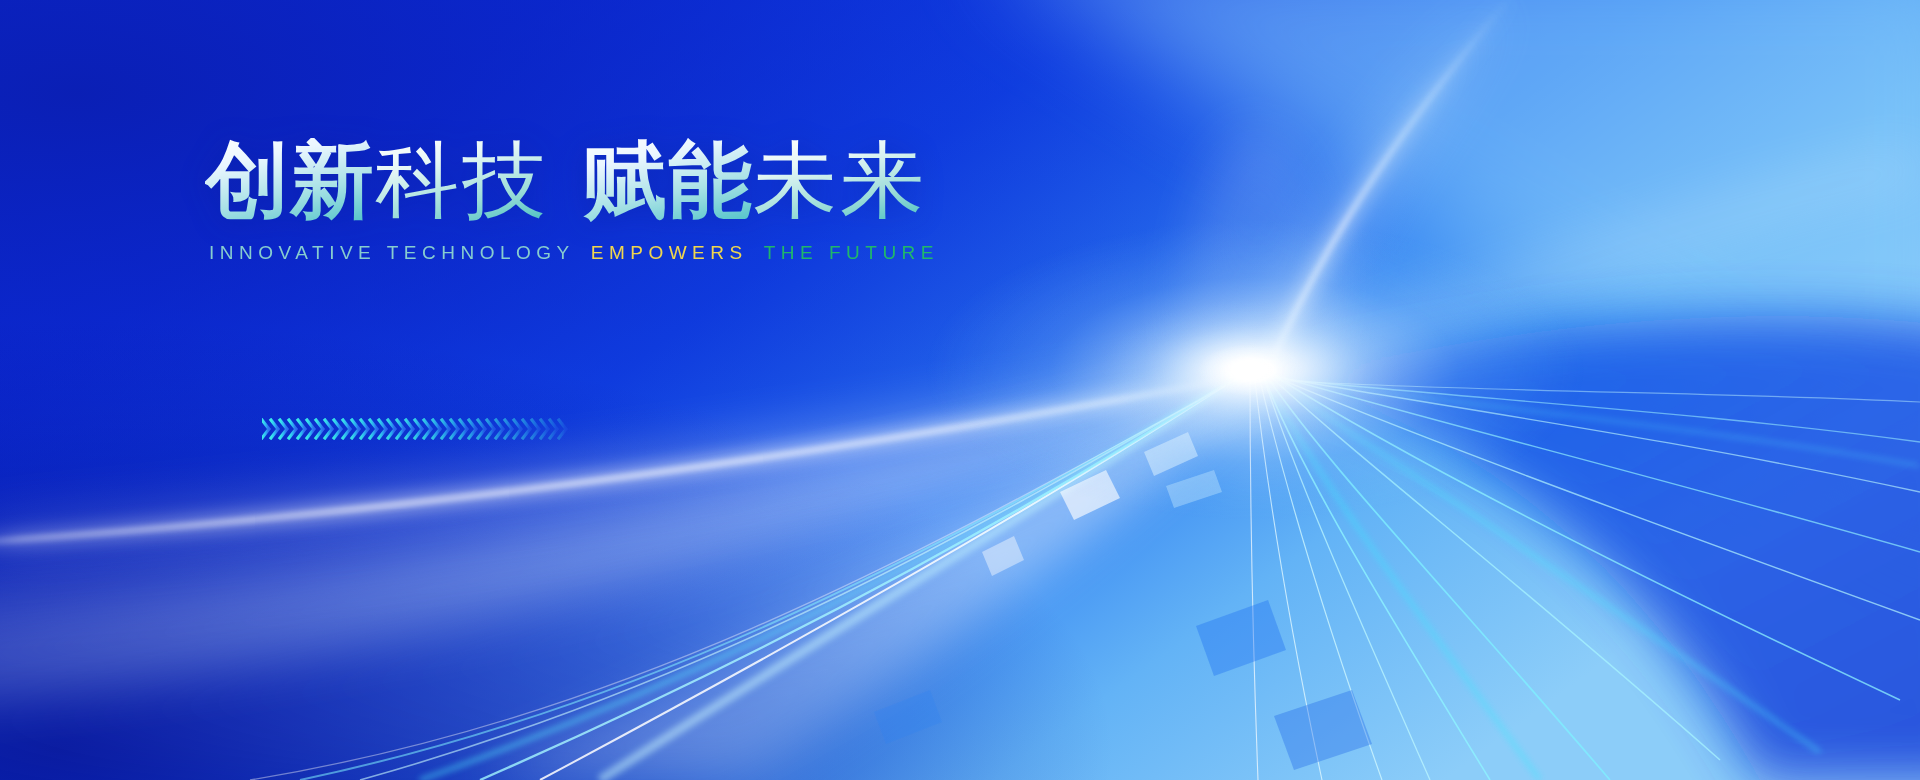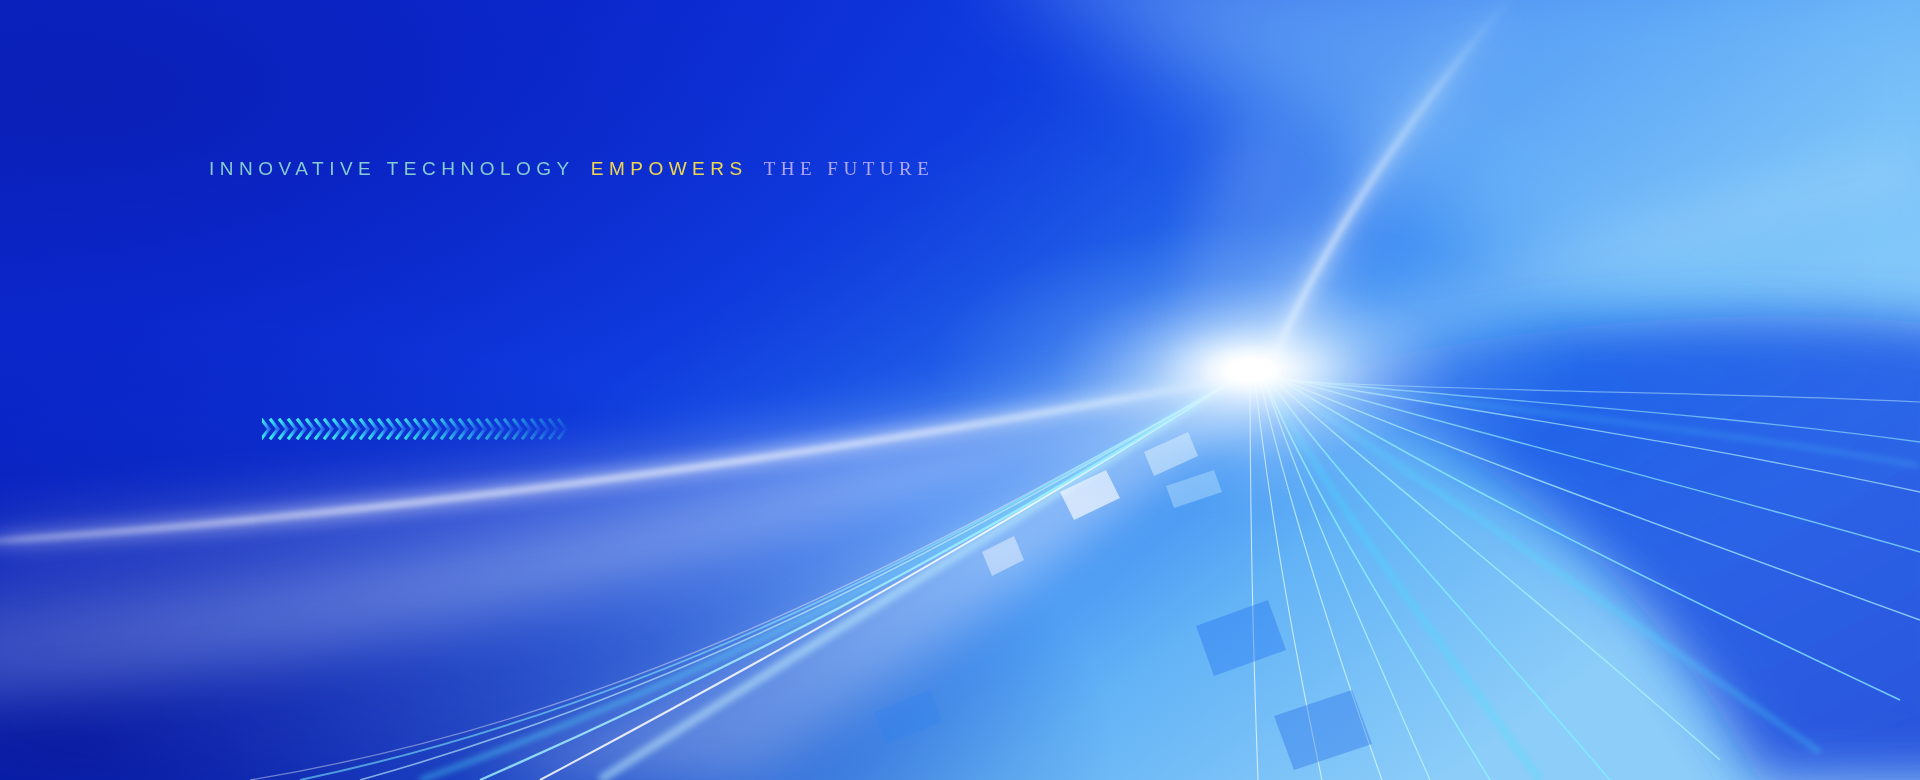--- a/index.html
+++ b/index.html
@@ -49,21 +49,21 @@
     margin:20px 0 16px 4px;
     font-size:19px;
     font-weight:400;
     letter-spacing:5.5px;
     white-space:pre;
     display:flex;
     align-items:center;
   }
   .sub-a{color:#8fd6cf;opacity:.95;}
   .sub-b{color:#fde047;opacity:.95;}
-  .sub-c{color:#c4b5fd;opacity:.9;font-family:Liberation Serif, serif;}
+  .sub-c{color:#22c55e;opacity:.9;}
   .sub-gap{display:inline-block;width:16px;}
 
   
   .arrows{
     position:absolute;
     left:262px;top:414px;
     z-index:40;
     display:block;
   }
 </style>
@@ -257,20 +257,27 @@
       <ellipse cx="1249" cy="370" rx="18" ry="10" fill="#ffffff"></ellipse>
 
       <ellipse cx="1258" cy="300" rx="70" ry="170" fill="#ffffff" opacity="0.14" filter="url(#blurLg)"></ellipse>
 
       <rect x="0" y="0" width="1920" height="780" fill="none"></rect>
     </g>
   </svg>
 
   <div class="copy">
 
+    <div class="headline">
+      <span class="h-seg h-bold">创新</span>
+      <span class="h-seg h-thin">科技</span>
+      <span class="h-gap"></span>
+      <span class="h-seg h-bold">赋能</span>
+      <span class="h-seg h-thin">未来</span>
+    </div>
 
     <div class="subline">
       <span class="sub-a">INNOVATIVE TECHNOLOGY</span>
       <span class="sub-gap"></span>
       <span class="sub-b">EMPOWERS</span>
       <span class="sub-gap"></span>
       <span class="sub-c">THE FUTURE</span>
     </div>
   </div>
 

